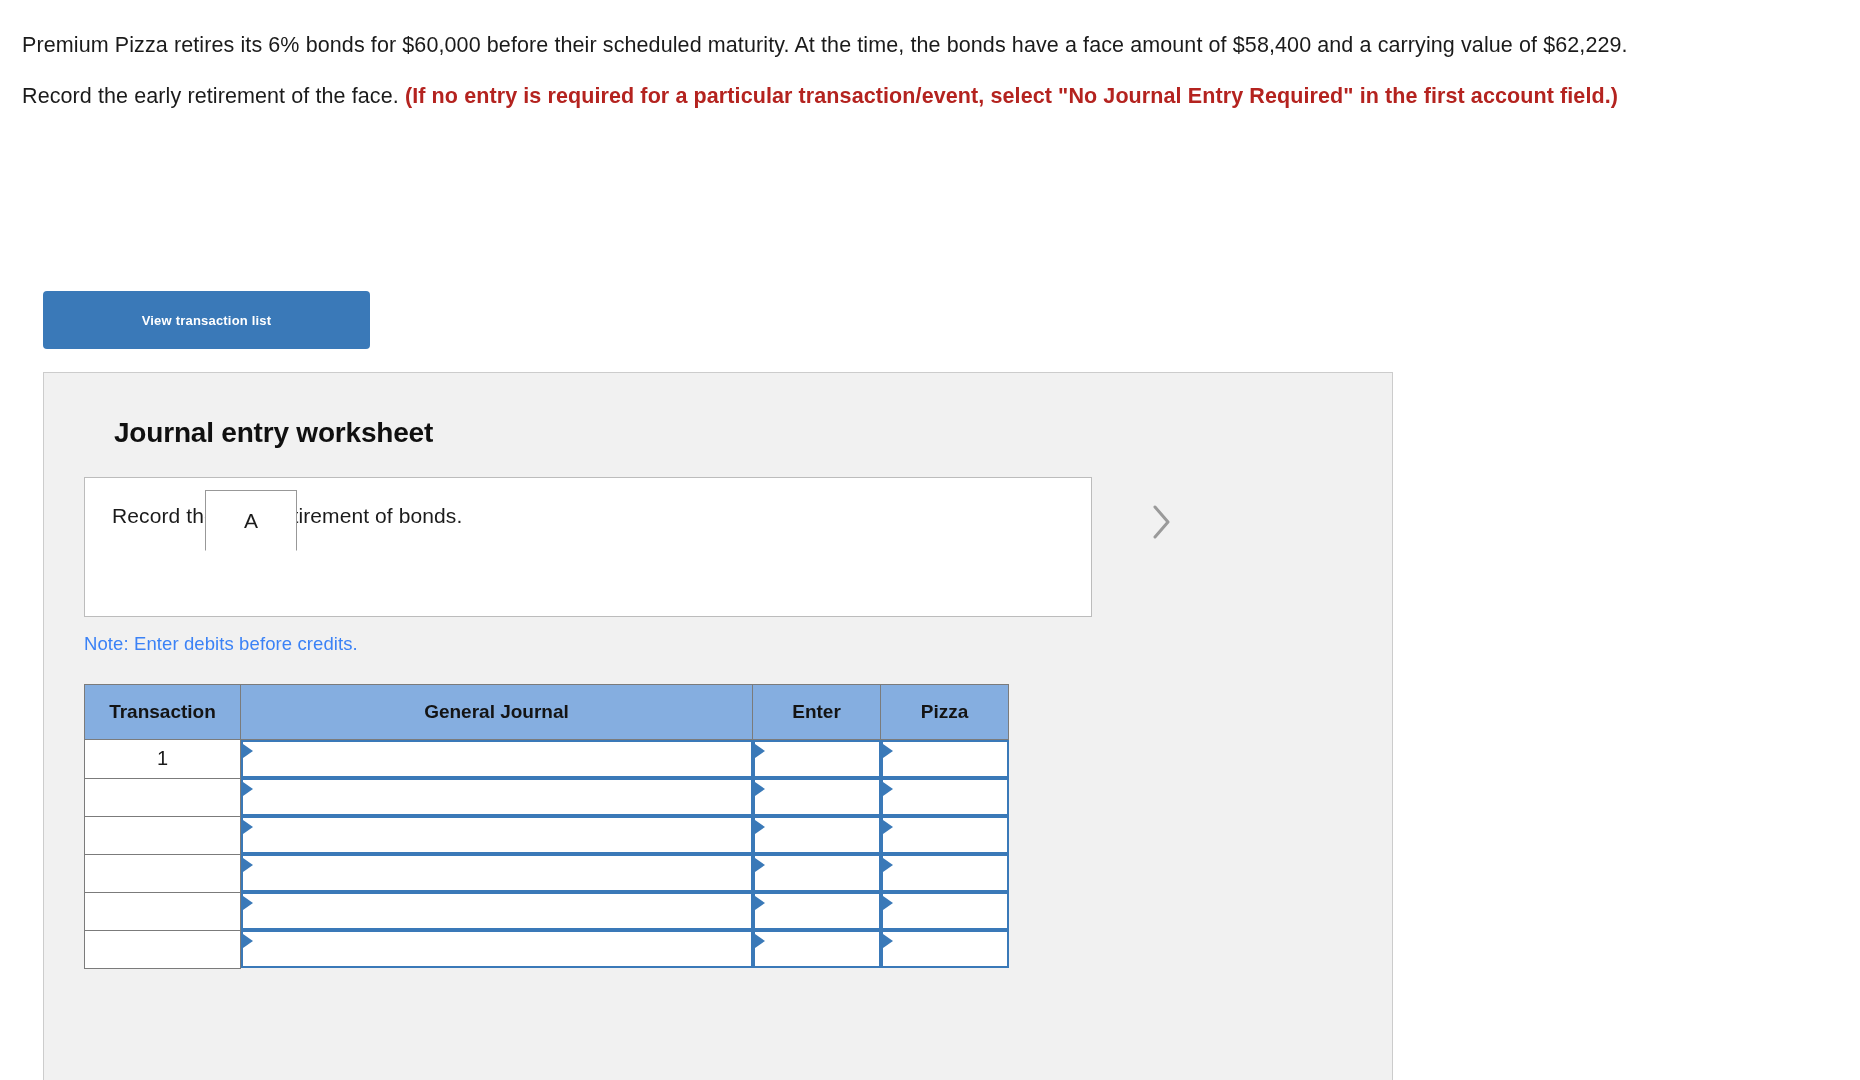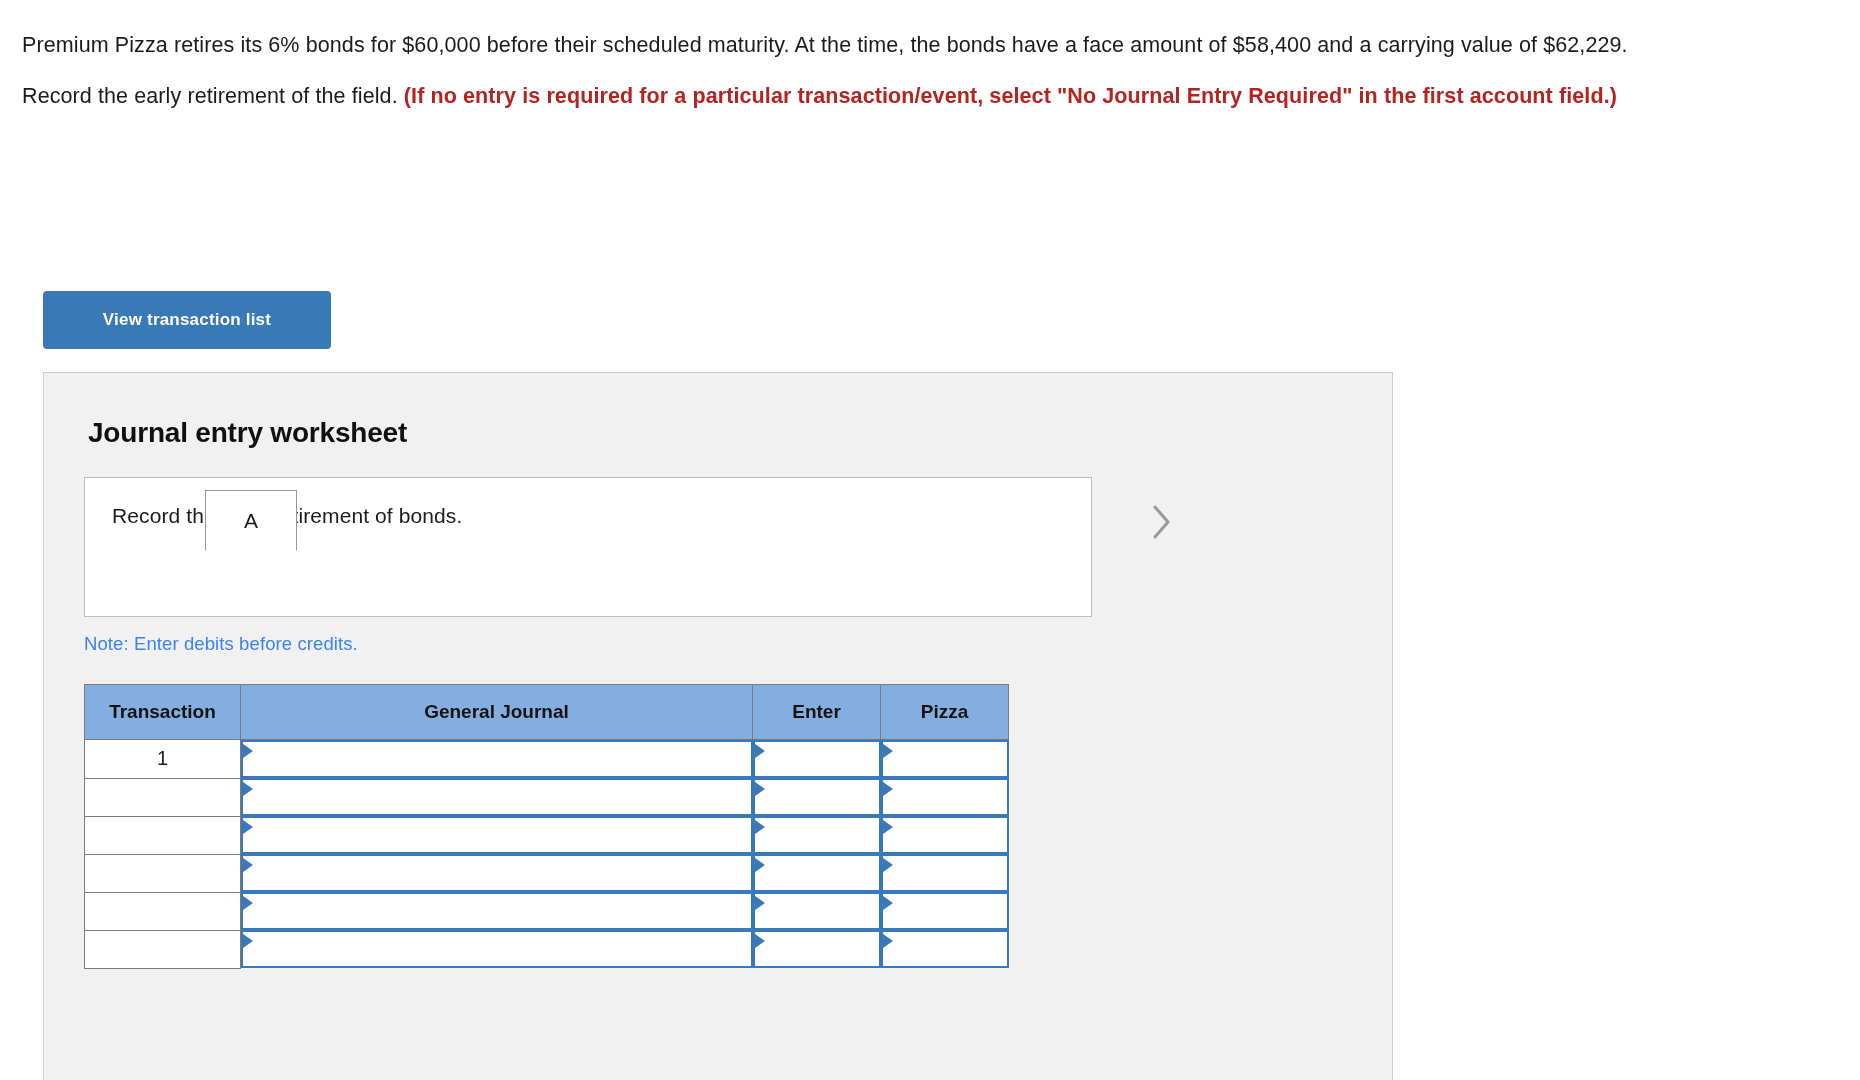--- a/index.html
+++ b/index.html
@@ -36,28 +36,28 @@
   .emph {
     color: #b4231f;
     font-weight: bold;
   }
 
   
   .view-btn {
     position: absolute;
     left: 43px;
     top: 291px;
-    width: 288px;
+    width: 327px;
     height: 58px;
     background: #3a79b8;
     border: none;
     border-radius: 4px;
     color: #ffffff;
     font-family: "Liberation Sans", sans-serif;
-    font-size: 17px;
+    font-size: 13px;
     font-weight: bold;
     letter-spacing: 0.2px;
     cursor: pointer;
     display: flex;
     align-items: center;
     justify-content: center;
     padding: 0;
   }
 
   
@@ -67,21 +67,21 @@
     top: 372px;
     width: 1350px;
     height: 720px;
     background: #f1f1f1;
     border: 1px solid #cccccc;
     border-bottom: none;
   }
 
   .panel-title {
     position: absolute;
-    left: 44px;
+    left: 70px;
     top: 44px;
     font-size: 28px;
     font-weight: bold;
     color: #101010;
     letter-spacing: -0.2px;
   }
 
   
   .tabstrip {
     position: absolute;
@@ -217,21 +217,21 @@
 </head>
 <body>
 
 <div class="page">
 
   <div class="statement">
     <p class="para">
       <span>Premium Pizza retires its 6% bonds for $60,000 before their scheduled maturity. At the time, the bonds have a face amount of $58,400 and a carrying value of $62,229.</span>
     </p>
     <p class="para second">
-      <span>Record the early retirement of the field. </span><span class="emph">(If no entry is required for a particular transaction/event, select "No Journal Entry Required" in the first account field.)</span>
+      <span>Record the early retirement of the face. </span><span class="emph">(If no entry is required for a particular transaction/event, select "No Journal Entry Required" in the first account field.)</span>
     </p>
   </div>
 
   <button class="view-btn">View transaction list</button>
 
   <div class="panel">
 
     <div class="panel-title">Journal entry worksheet</div>
 
     <div class="tabstrip">

